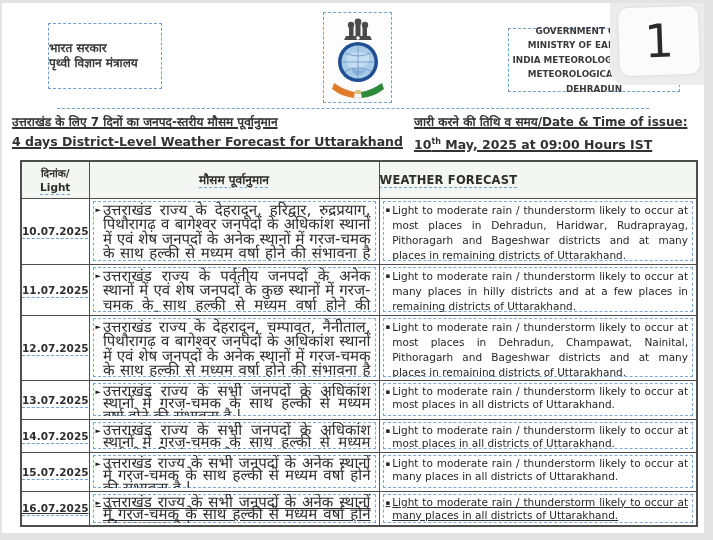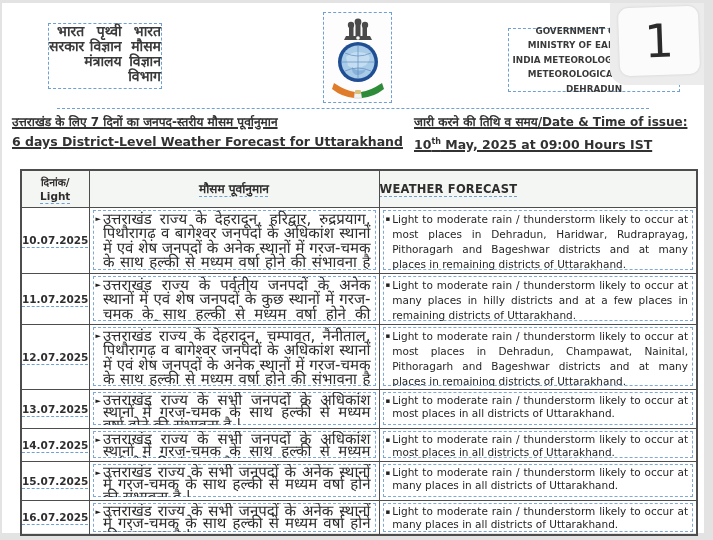--- a/index.html
+++ b/index.html
@@ -2,72 +2,71 @@
 <html><head>
 <meta charset="utf-8">
 <style>
   html,body{margin:0;padding:0;}
   body{width:713px;height:540px;font-family:"DejaVu Sans","Liberation Sans",sans-serif;color:#2e2e2e;}
   .stage{position:relative;width:713px;height:540px;background:#e3e3e3;overflow:hidden;}
   .page{position:absolute;left:2px;top:3px;width:702px;height:530px;background:#ffffff;}
 
   
   .dashedbox{border:1.5px dashed #6fa0d4;}
-  .mast-left{position:absolute;left:46px;top:20px;width:112px;height:64px;display:flex;flex-direction:row;justify-content:center;text-align:right;font-weight:bold;font-size:14px;line-height:15px;color:#3a3a3a;}
+  .mast-left{position:absolute;left:46px;top:20px;width:112px;height:64px;display:flex;flex-direction:column;justify-content:center;text-align:left;font-weight:bold;font-size:12px;line-height:15px;color:#3a3a3a;}
   .mast-right{position:absolute;left:506px;top:25px;width:170px;height:62px;display:flex;flex-direction:column;justify-content:center;text-align:center;font-weight:bold;font-size:8.8px;line-height:14.5px;color:#3a3a3a;}
   .logo-box{position:absolute;left:321px;top:9px;width:67px;height:89px;display:flex;align-items:center;justify-content:center;background:#fdfdfd;}
 
   .corner{position:absolute;right:0;top:0;width:94px;height:82px;background:#ececec;border-bottom-left-radius:16px;}
   .page-card{position:absolute;right:5px;top:4px;width:80px;height:68px;background:#fbfbfb;border-radius:10px;transform:rotate(-2deg);box-shadow:0 0 3px rgba(0,0,0,0.12);display:flex;align-items:center;justify-content:center;}
   .page-num{font-size:46px;color:#2b2b2b;line-height:1;}
 
   
   .decor-line{position:absolute;left:55px;top:105px;width:592px;border-top:1.6px dashed #6fa0d4;}
   .title-left{position:absolute;left:10px;top:110px;width:400px;}
   .title-right{position:absolute;left:412px;top:110px;width:290px;}
   .t-line{font-weight:bold;font-size:12.5px;line-height:19px;color:#323232;text-decoration:underline;text-decoration-thickness:1.5px;}
   .t-line.hi{font-size:12px;}
   sup{font-size:8px;}
 
   
   .fc-table{position:absolute;left:18px;top:157px;border-collapse:collapse;table-layout:fixed;width:678px;}
   .fc-table th,.fc-table td{border:1px solid #4d4d4d;padding:0;vertical-align:top;overflow:hidden;}
-  .fc-table{border:2px solid #4d4d4d;margin-top:9px;}
+  .fc-table{border:2px solid #4d4d4d;}
   .col-date{width:68px;}
   .col-hi{width:290px;}
   th{background:#f4f6f3;font-weight:bold;vertical-align:middle !important;}
   .hdr-date{font-size:10.5px;line-height:14px;text-align:center;}
   .hdr-mid{font-size:12px;text-align:center;}
   .hdr-right{font-size:11.5px;text-align:left;letter-spacing:0.2px;}
   .dashu{text-decoration:underline;text-decoration-style:dashed;text-decoration-color:#6fa0d4;text-decoration-thickness:1px;text-underline-offset:3px;}
-  td.datecell{vertical-align:middle;text-align:left;font-weight:bold;font-size:10.5px;color:#2f2f2f;}
+  td.datecell{vertical-align:middle;text-align:right;font-weight:bold;font-size:10.5px;color:#2f2f2f;}
   .clip{overflow:hidden;margin:2px 3px;}
   .cellbox{border:1px dashed #7fa8d6;padding:1px 4px 2px 2px;display:flex;align-items:flex-start;gap:2px;height:100%;box-sizing:border-box;}
   .bullet{flex:0 0 auto;font-size:7px;line-height:13px;padding-top:1px;color:#222;}
   .ftext{flex:1 1 auto;text-align:justify;}
   .ftext.hi{font-size:15px;line-height:14.5px;color:#2c2c2c;}
   .ftext.en{font-size:10.5px;line-height:15px;color:#262626;}
   tr.tight .ftext.hi{line-height:12.5px;}
   tr.tight .ftext.en{line-height:13px;}
   
   .ch1{height:60px;} .ch2{height:45px;} .ch3{height:59px;} .ch4{height:33px;}
   .ch5{height:27px;} .ch6{height:33px;} .ch7{height:29px;}
   tr.r1{height:66px;} tr.r2{height:51px;} tr.r3{height:65px;} tr.r4{height:39px;}
-  tr.r5{height:33px;} tr.r6{height:39px;} tr.r7{height:29px;} tr.hrow{height:37px;}
+  tr.r5{height:33px;} tr.r6{height:39px;} tr.r7{height:29px;text-decoration:underline;} tr.hrow{height:37px;}
 </style>
 </head>
 <body>
 
 <div class="stage">
   <div class="page">
 
     <div class="mast-left dashedbox">
       <div>भारत सरकार</div>
       <div>पृथ्वी विज्ञान मंत्रालय</div>
-      <div>भारत मौसम विज्ञान विभाग</div>
     </div>
 
     <div class="logo-box dashedbox">
       <svg width="60" height="82" viewBox="0 0 60 82">
 
         <g fill="#4a4a4a">
           <circle cx="23" cy="8" r="3.2"></circle>
           <circle cx="30" cy="5" r="3.4"></circle>
           <circle cx="37" cy="8" r="3.2"></circle>
           <rect x="27.5" y="6" width="5" height="13"></rect>
@@ -104,21 +103,21 @@
     <div class="corner">
       <div class="page-card">
         <span class="page-num">1</span>
       </div>
     </div>
 
     <div class="decor-line"></div>
 
     <div class="title-left">
       <div class="t-line hi">उत्तराखंड के लिए 7 दिनों का जनपद-स्तरीय मौसम पूर्वानुमान</div>
-      <div class="t-line">6 days District-Level Weather Forecast for Uttarakhand</div>
+      <div class="t-line">4 days District-Level Weather Forecast for Uttarakhand</div>
     </div>
     <div class="title-right">
       <div class="t-line hi">जारी करने की तिथि व समय/Date &amp; Time of issue:</div>
       <div class="t-line"><span>10</span><sup>th</sup><span> May, 2025 at 09:00 Hours IST</span></div>
     </div>
 
     <table class="fc-table">
       <colgroup>
           <col class="col-date">
           <col class="col-hi">

